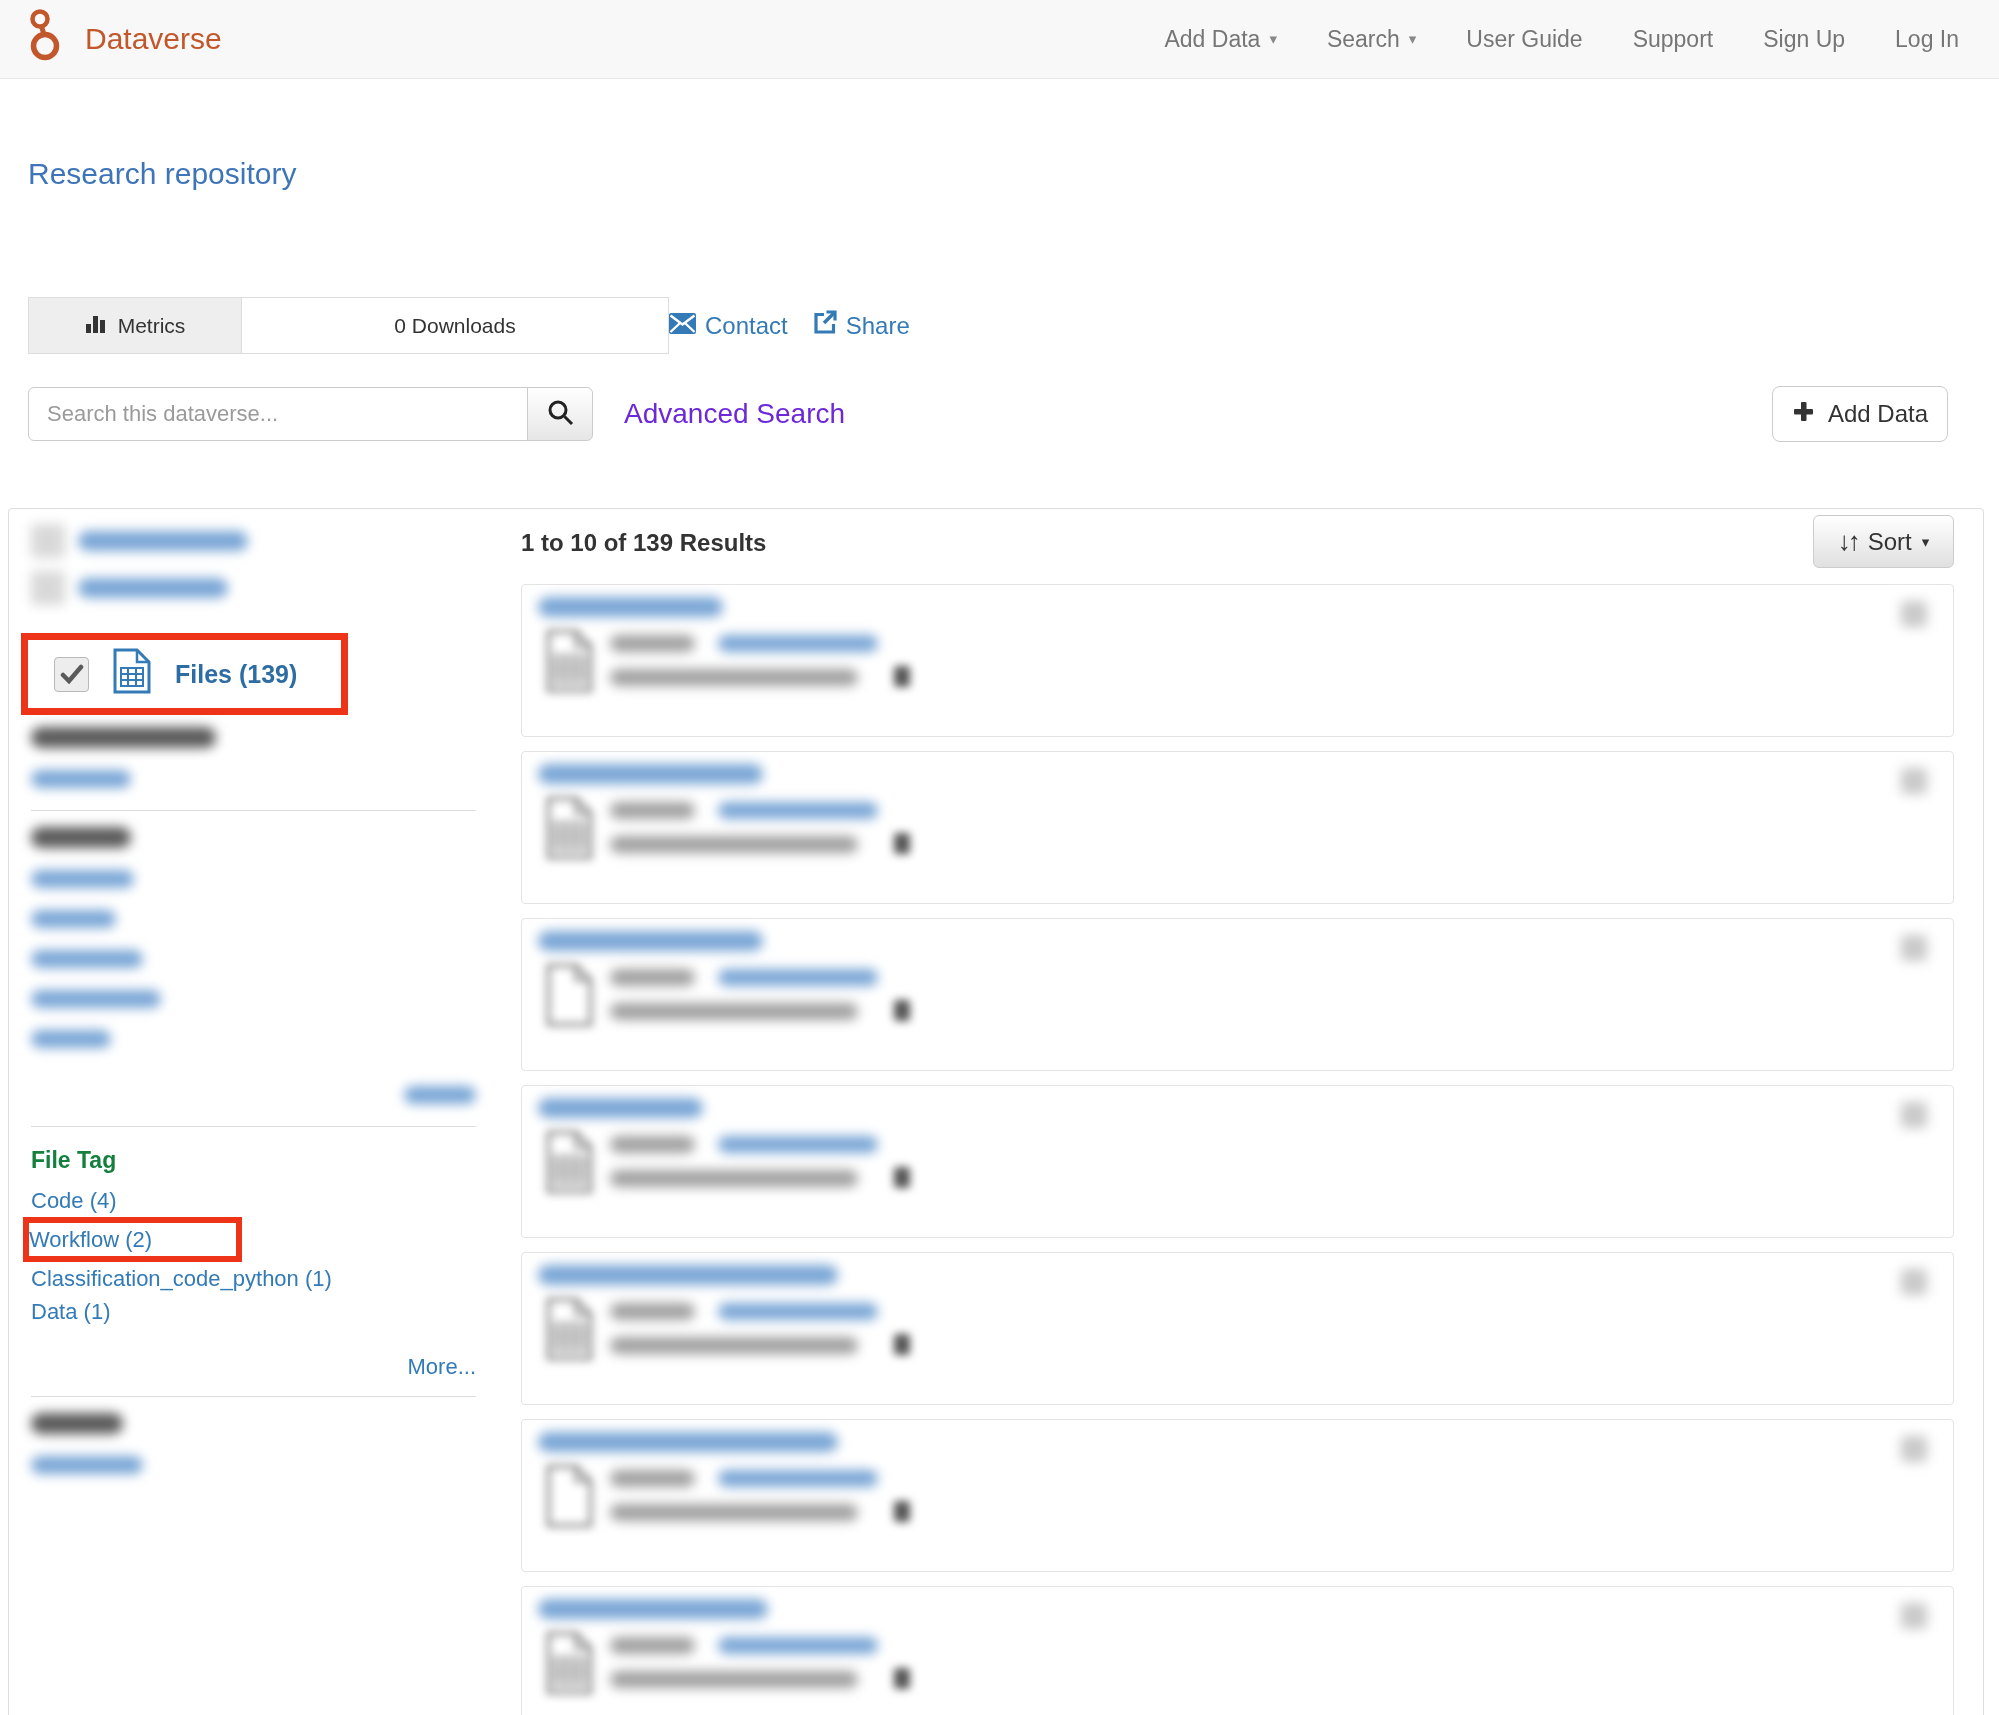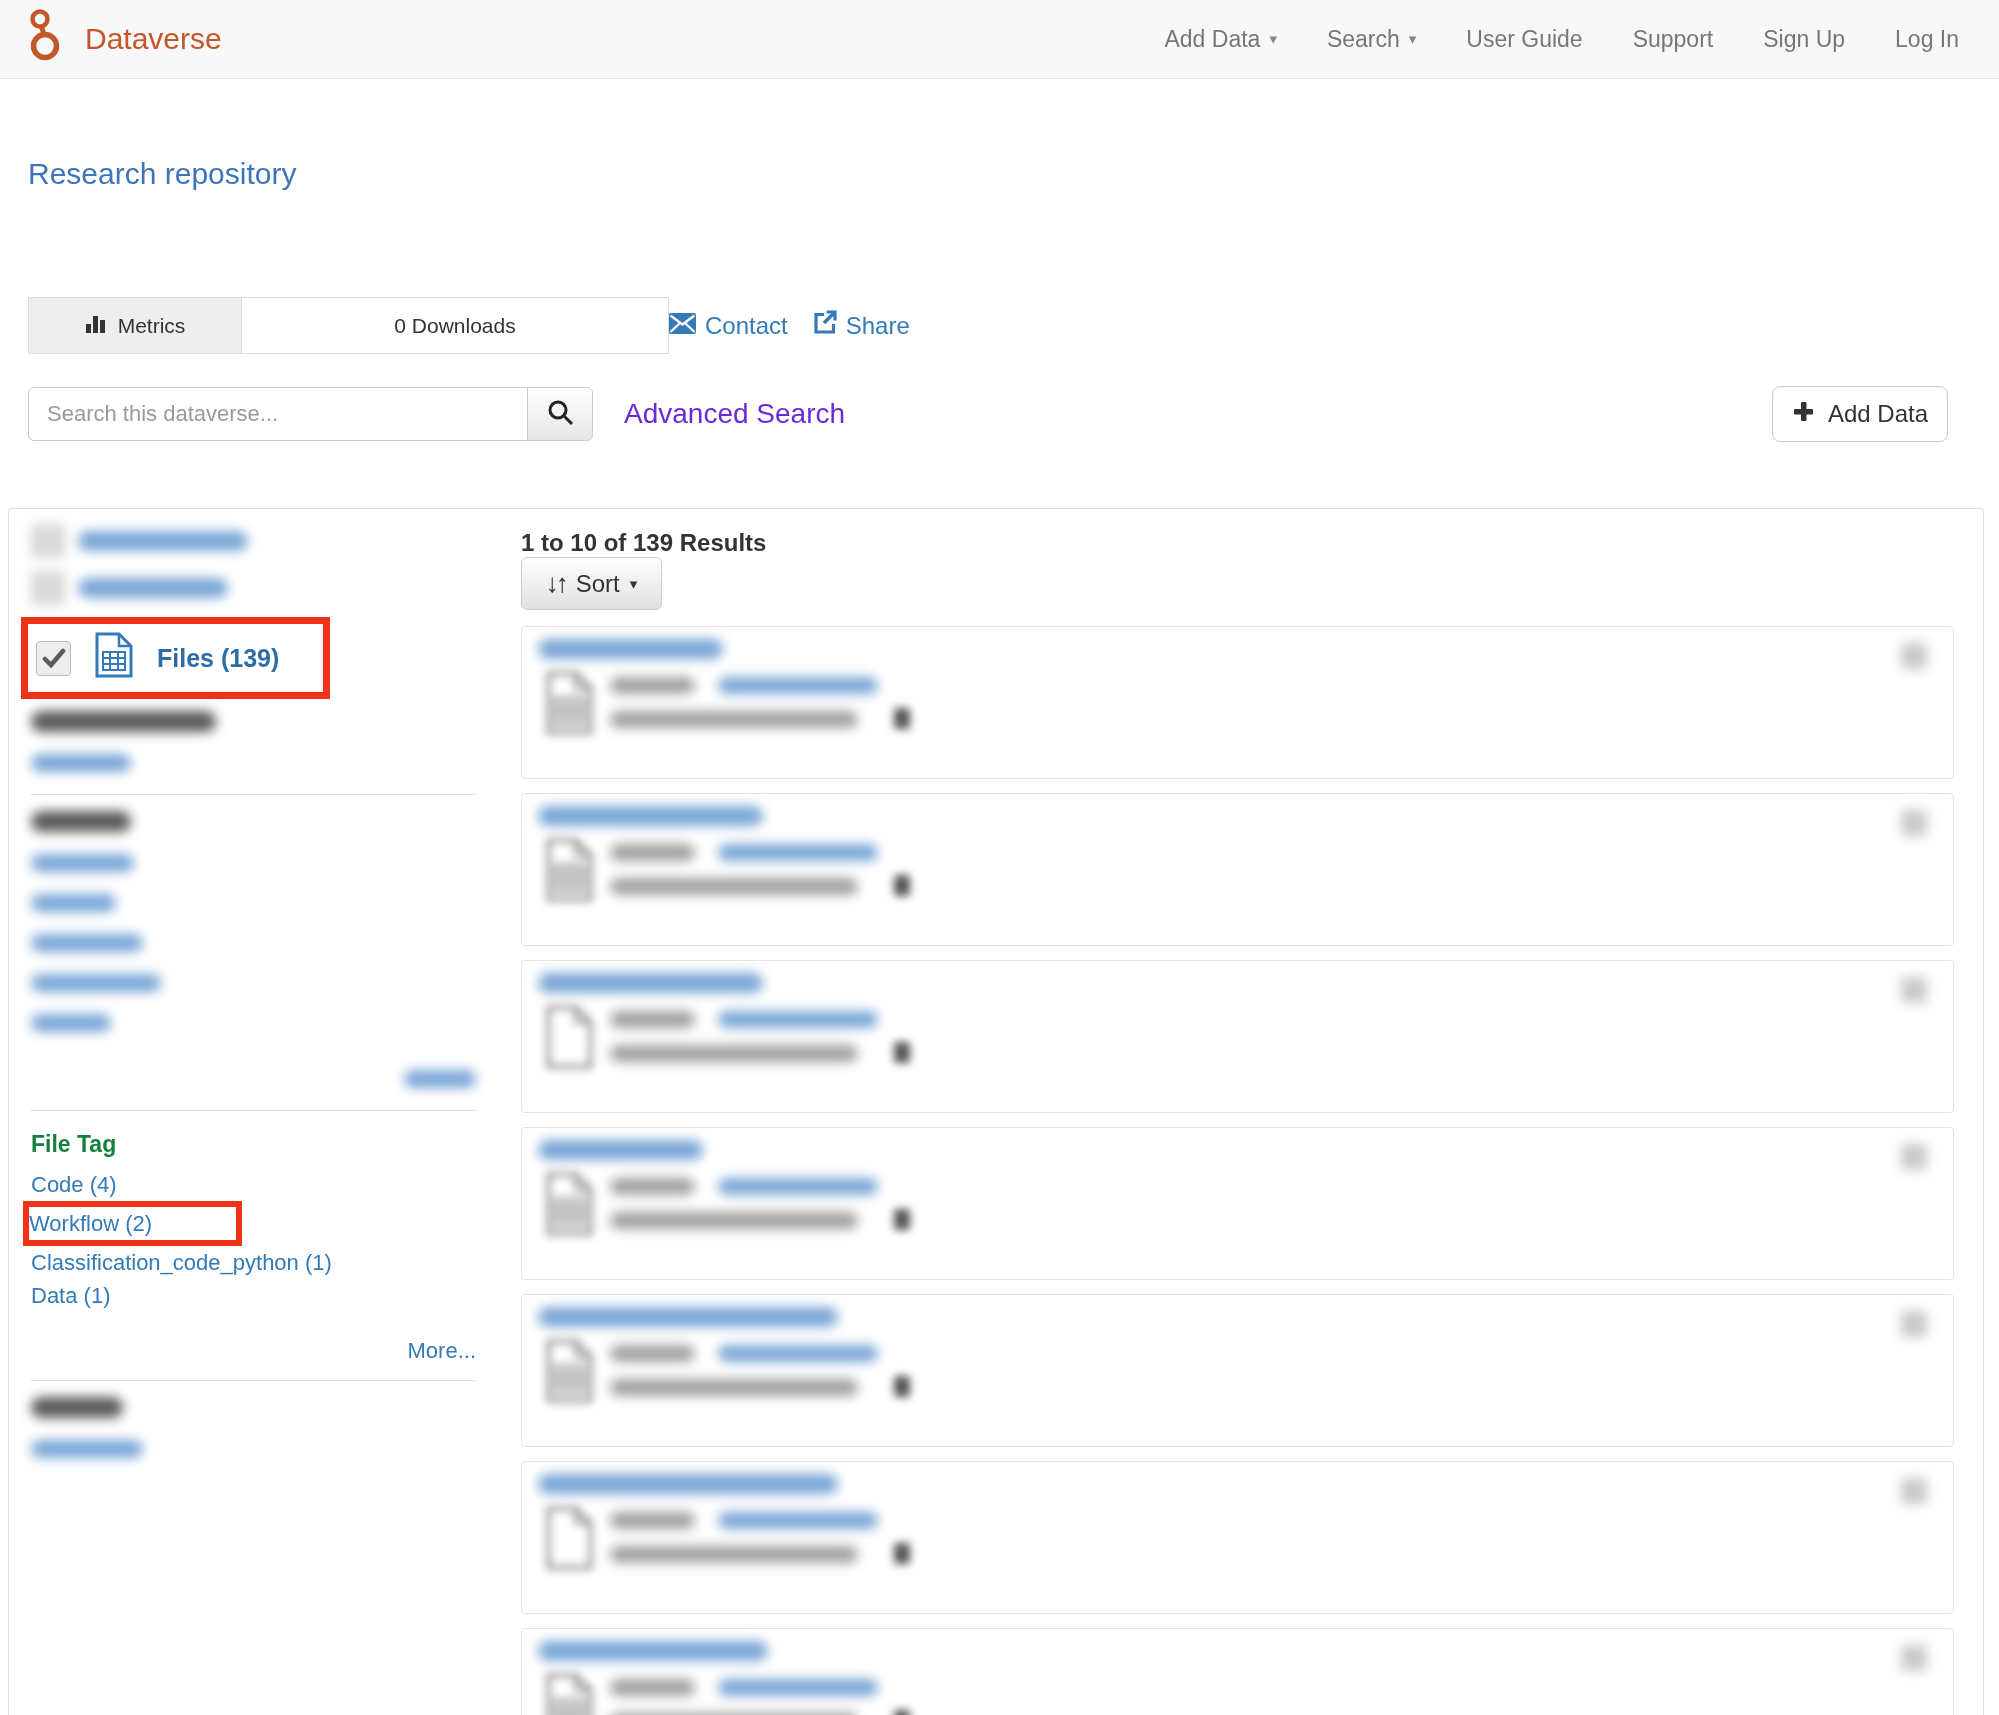--- a/index.html
+++ b/index.html
@@ -47,41 +47,41 @@
   .sidebar { width:495px; flex-shrink:0; padding:14px 0 0 22px; font-size:22px; }
   .facet-row { display:flex; align-items:center; gap:13px; height:36px; margin-bottom:11px; }
   .blurbox { border-radius:4px; filter:blur(6px); background:#d9d9d9; }
   .cb-blur { width:34px; height:34px; }
   .bar { height:20px; border-radius:10px; filter:blur(6px); display:inline-block; }
   .bar.blue { background:#7aa6d6; }
   .bar.dark { background:#5a5a5a; }
   .bar.gray { background:#a0a0a0; }
 
   .files-facet-box { display:inline-flex; align-items:center; gap:24px;
-    border:7px solid #ED3419; padding:8px 44px 8px 8px; margin:0 0 6px -10px; cursor:pointer; }
+    border:7px solid #ED3419; padding:8px 44px 8px 26px; margin:16px 0 6px -10px; cursor:pointer; }
   .checkbox { width:35px; height:35px; background:#ededed; border:1px solid #b9b9b9;
     border-radius:4px; display:flex; align-items:center; justify-content:center; cursor:pointer; }
   .files-label { font-size:25px; font-weight:bold; color:#2e6da4; cursor:pointer; }
 
   .divider { border-top:1px solid #ddd; margin:16px 28px 16px 0; }
 
   .blur-header { margin-top:6px; }
   .blur-link-row { margin-top:14px; }
   .more-blur-row { text-align:right; margin:30px 28px 0 0; }
 
   .file-tag-header { font-size:23px; font-weight:bold; color:#15803d; margin:20px 0 10px; }
   .tag-link { display:block; font-size:22px; color:#337AB7; line-height:33px;
     text-decoration:none; cursor:pointer; }
   .tag-highlight { display:inline-block; border:6px solid #ED3419; padding:0 84px 0 0; margin-left:-8px; }
   .more-link { display:block; text-align:right; margin:26px 28px 0 0; font-size:22px;
     color:#337AB7; text-decoration:none; cursor:pointer; }
 
   
   .results { flex:1; padding:6px 29px 0 17px; }
-  .results-header { display:flex; justify-content:space-between; align-items:flex-start;flex-direction:column; }
+  .results-header { display:flex; justify-content:space-between; align-items:flex-start; }
   .results-count { font-size:24px; font-weight:bold; color:#333; margin-top:14px; }
   .sort-btn { width:141px; height:53px; border:1px solid #ccc; border-radius:6px;
     background:linear-gradient(#ffffff,#e0e0e0); display:flex; align-items:center;
     justify-content:center; gap:10px; font-size:24px; color:#333; cursor:pointer; }
   .sort-arrows { font-size:26px; font-weight:bold; letter-spacing:-3px; }
   .sort-caret { font-size:15px; }
 
   .cards { margin-top:16px; }
   .card { position:relative; height:153px; border:1px solid #e4e4e4; border-radius:4px;
     background:#fff; margin-bottom:14px; }

